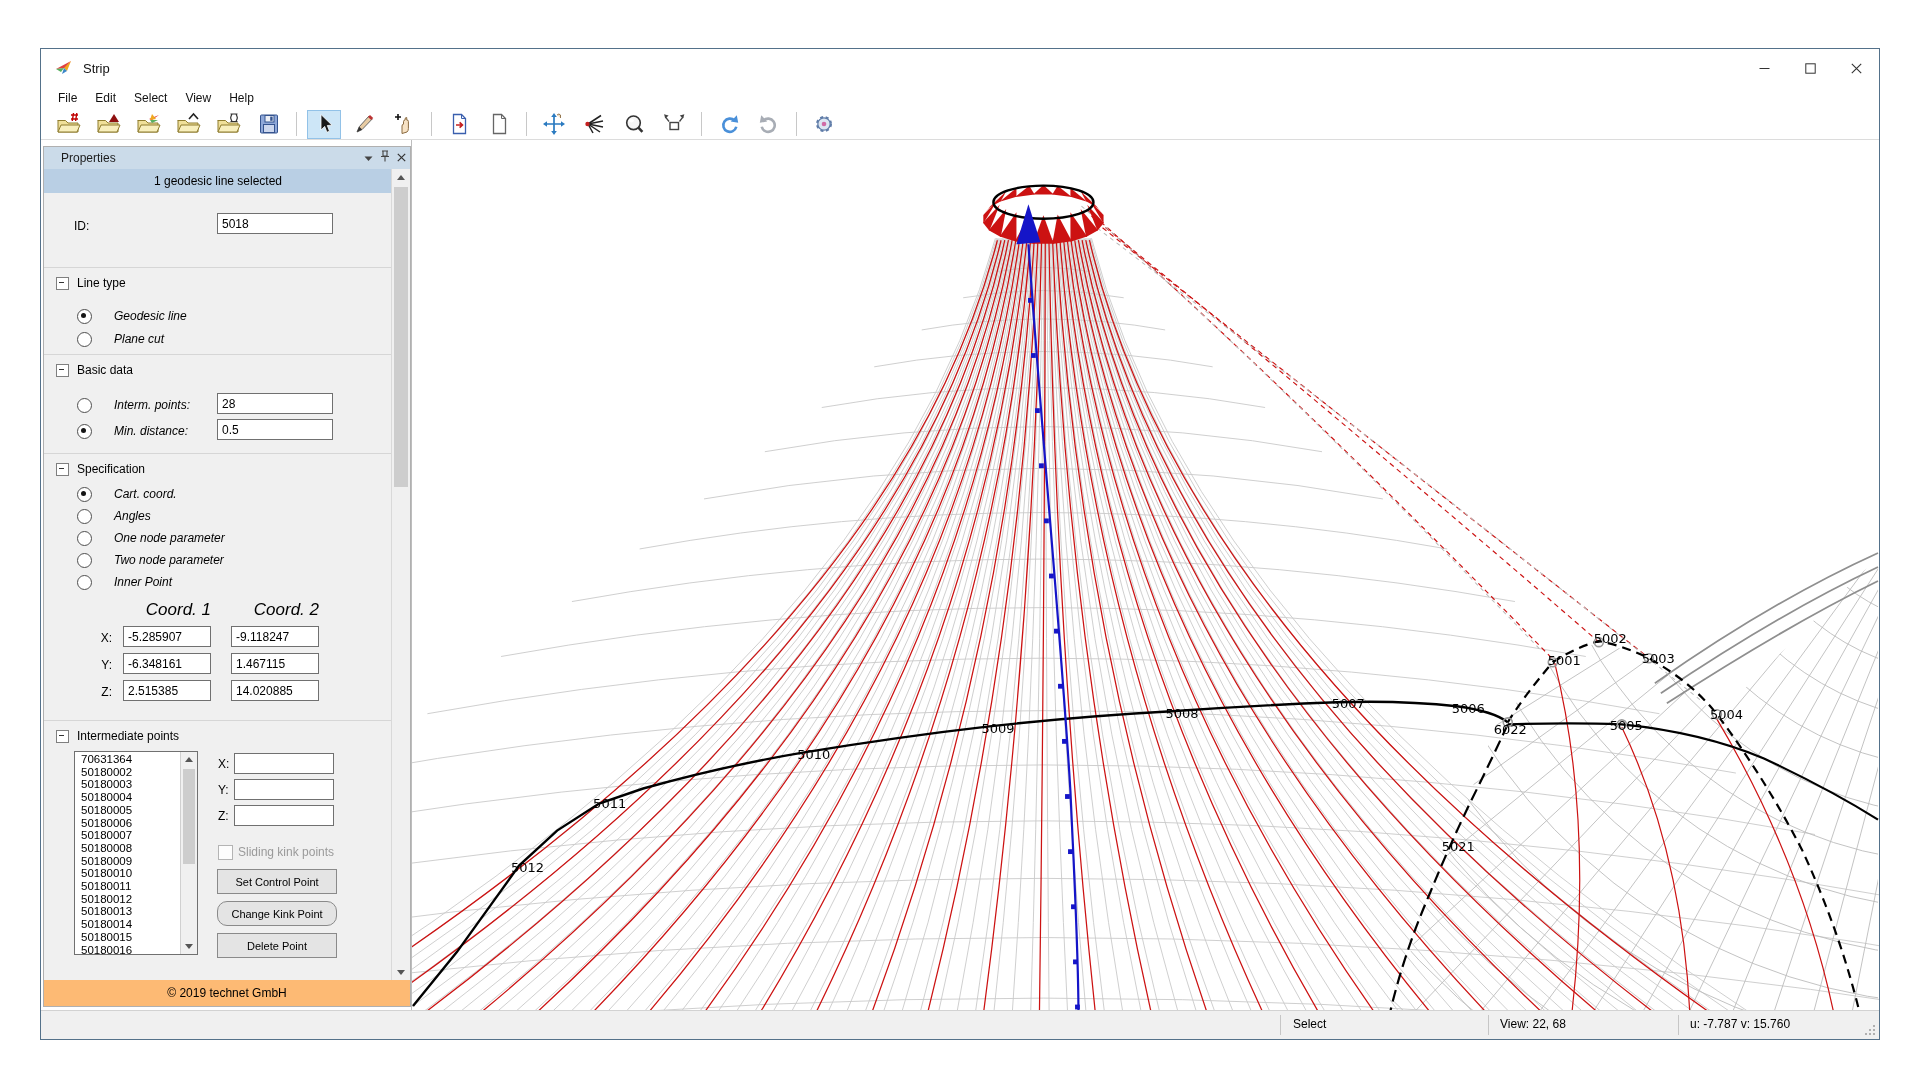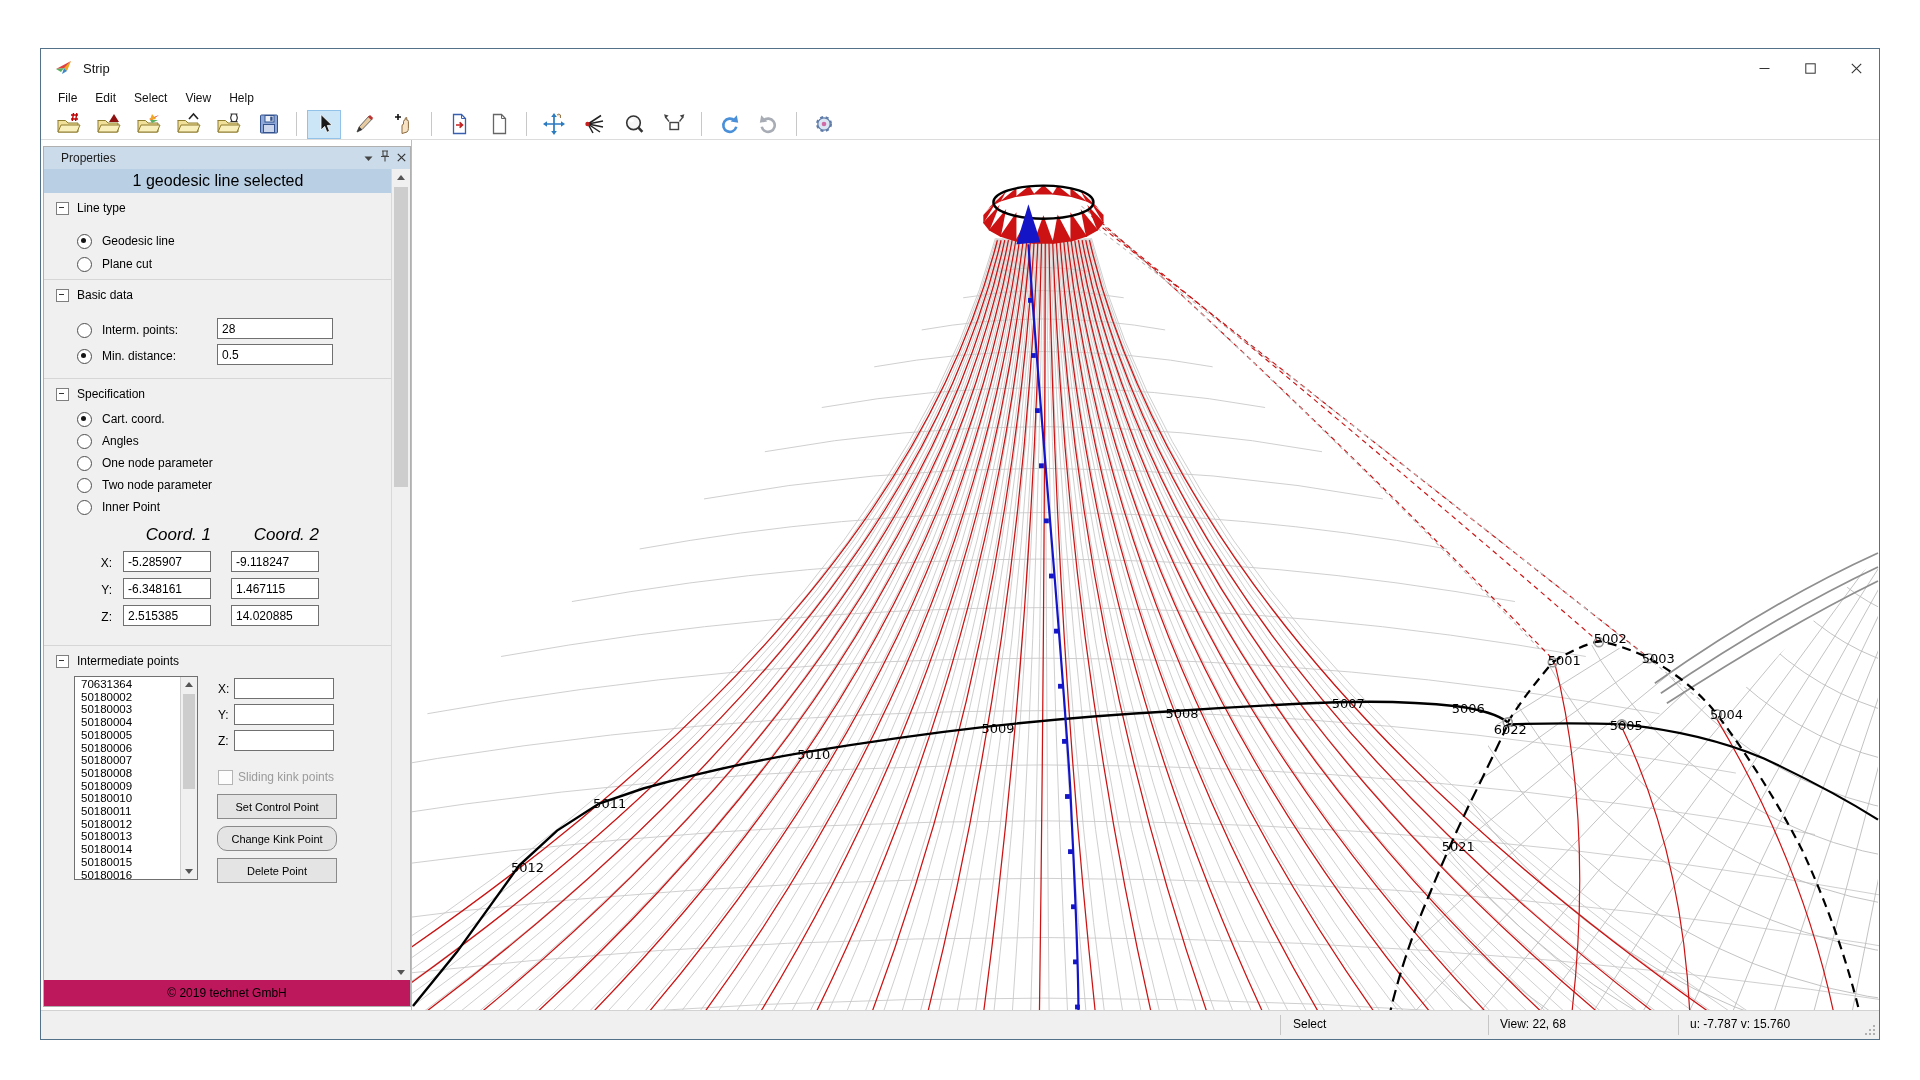--- a/index.html
+++ b/index.html
@@ -28,35 +28,35 @@
   .tsep{width:1px;height:24px;background:#c8c8c8;margin:0 7px;}
 
   .main{position:absolute;left:0;top:91px;right:0;bottom:28px;background:#fff;}
 
   
   .props{position:absolute;left:2px;top:6px;width:366px;bottom:4px;background:#f0f0f0;border:1px solid #b0b0b0;}
   .props-header{position:absolute;left:0;top:0;right:0;height:22px;background:#cbdbe9;border-bottom:1px solid #a9c0d4;
                 font-size:12px;color:#1c1c1c;line-height:22px;padding-left:17px;}
   .ph-btns{position:absolute;right:4px;top:0;height:22px;display:flex;align-items:center;gap:7px;}
   .props-banner{position:absolute;left:0;top:22px;right:18px;height:24px;background:#b9cfe4;
-                text-align:center;line-height:24px;font-size:16px;}
+                text-align:center;line-height:24px;font-size:12px;}
   .props-scrollbar{position:absolute;top:22px;right:0;width:18px;bottom:26px;background:#f0f0f0;border-left:1px solid #d9d9d9;}
   .sb-btn{position:absolute;left:0;right:0;height:16px;display:flex;align-items:center;justify-content:center;}
   .sb-thumb{position:absolute;left:2px;right:2px;top:18px;height:300px;background:#cdcdcd;}
-  .props-footer{position:absolute;left:0;bottom:0;right:0;height:26px;background:#be185d;
+  .props-footer{position:absolute;left:0;bottom:0;right:0;height:26px;background:#fdba74;
                 text-align:center;line-height:26px;font-size:12px;}
   .props-body{position:absolute;left:0;top:46px;right:18px;bottom:26px;overflow:hidden;}
 
   .sec{position:relative;border-top:1px solid #d6d6d6;}
   .sec:first-child{border-top:none;}
   .sec-head{position:absolute;left:12px;top:8px;display:flex;align-items:center;gap:8px;font-size:12px;}
   .expander{width:11px;height:11px;border:1px solid #7f7f7f;background:#fff;position:relative;}
   .expander::after{content:"";position:absolute;left:2px;top:4px;width:5px;height:1px;background:#333;}
 
-  .radio-row{position:absolute;display:flex;align-items:center;gap:10px;height:16px;}
+  .radio-row{position:absolute;display:flex;align-items:center;gap:22px;height:16px;font-style:italic;}
   .radio{width:13px;height:13px;border:1px solid #4f4f4f;border-radius:50%;background:#fff;position:relative;flex:none;}
   .radio.checked::after{content:"";position:absolute;left:3px;top:3px;width:5px;height:5px;border-radius:50%;background:#161616;}
   .rlabel{font-size:12px;white-space:nowrap;}
 
   .tin{position:absolute;height:21px;border:1px solid #707070;background:#fff;font-family:inherit;
        font-size:12px;padding:0 4px;box-sizing:border-box;}
 
   .flabel{position:absolute;font-size:12px;}
   .chead{position:absolute;width:88px;text-align:right;font-size:17px;font-style:italic;}
 
@@ -281,20 +281,24 @@
                 <path d="M2 1 h6 M3 1 v5 h4 v-5 M1 6.5 h8 M5 6.5 v5" stroke="#444" fill="none" stroke-width="1.1"></path>
               </svg></span>
             <span><svg width="9" height="9" viewBox="0 0 9 9">
                 <path d="M0.8 0.8 L8.2 8.2 M8.2 0.8 L0.8 8.2" stroke="#333" stroke-width="1.2"></path>
               </svg></span>
           </span>
       </div>
       <div class="props-banner">1 geodesic line selected</div>
 
       <div class="props-body">
+        <div class="sec" id="sec-id" style="height:74px;">
+          <span class="flabel" style="left:30px;top:26px;">ID:</span>
+          <input class="tin" style="left: 173px; top: 20px; width: 116px;" value="5018">
+        </div>
         <div class="sec" id="sec-linetype" style="height:86px;">
           <div class="sec-head">
             <span class="expander"></span>
             <span>Line type</span>
           </div>
         <div class="radio-row" style="left: 33px; top: 40px;">
               <span class="radio checked"></span>
               <span class="rlabel">Geodesic line</span>
             </div>
             <div class="radio-row" style="left: 33px; top: 63px;">

